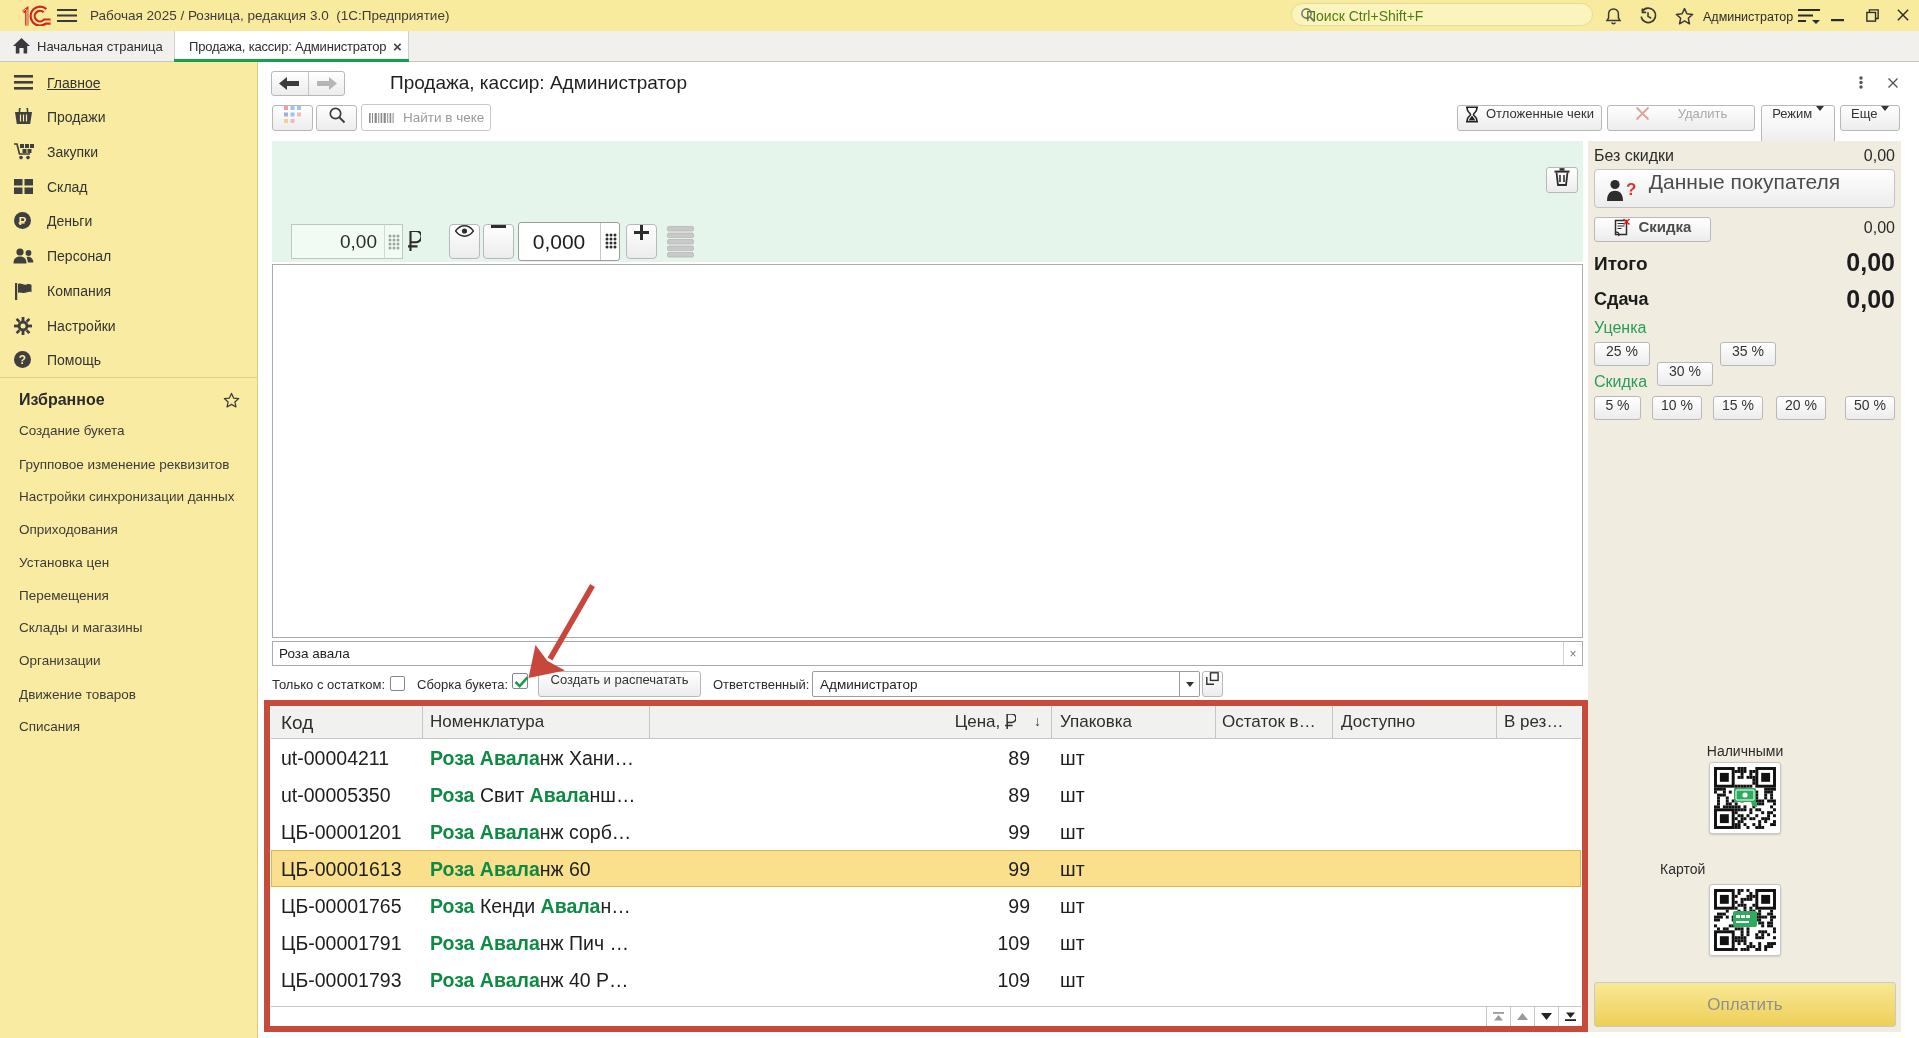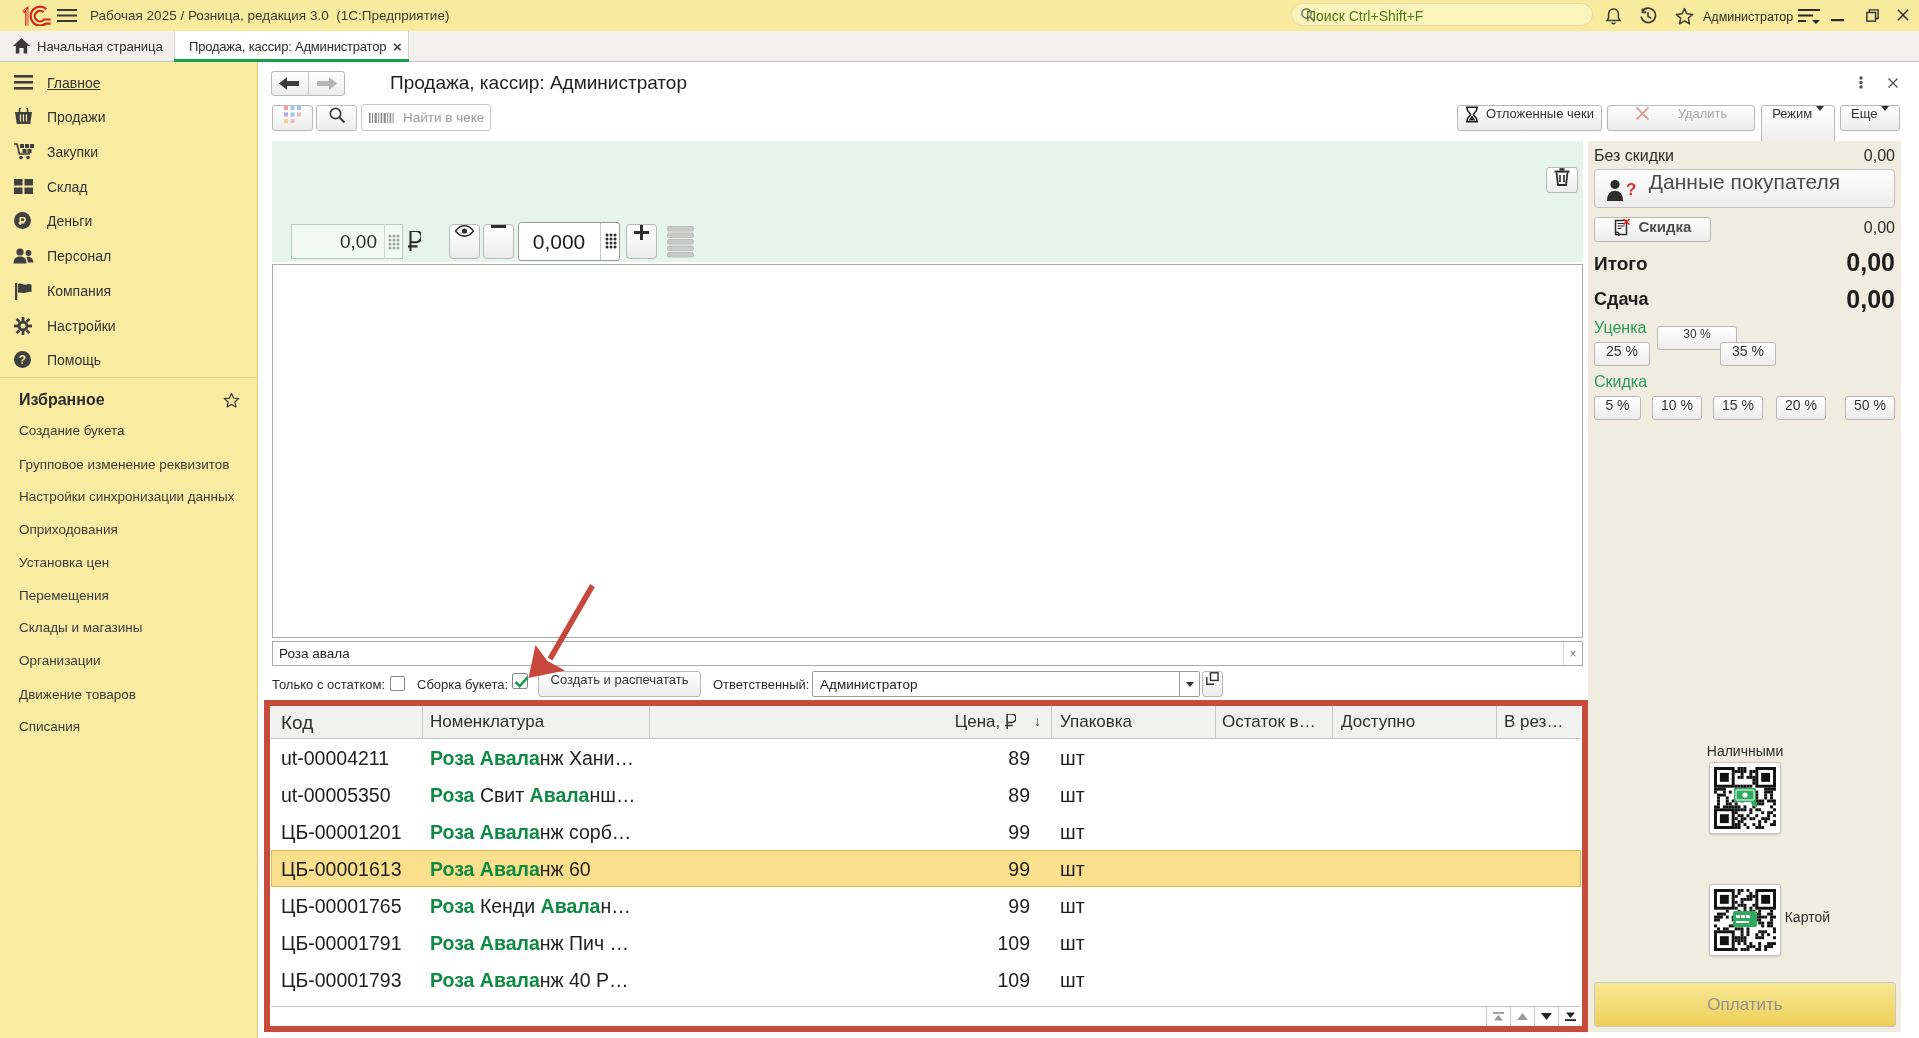--- a/index.html
+++ b/index.html
@@ -413,21 +413,21 @@
     </svg>
   <span style="font-size:15px;font-weight:bold;color:#4c4c4c">Скидка</span>
 </div>
 <div class="ab" style="left:1795px;top:219px;width:100px;text-align:right;font-size:16px;color:#2b2b2b">0,00</div>
 <div class="ab" style="left:1594px;top:253px;font-size:19px;font-weight:bold;color:#1c1c1c">Итого</div>
 <div class="ab" style="left:1735px;top:248px;width:160px;text-align:right;font-size:25px;font-weight:bold;color:#1c1c1c">0,00</div>
 <div class="ab" style="left:1594px;top:289px;font-size:18px;font-weight:bold;color:#1c1c1c">Сдача</div>
 <div class="ab" style="left:1735px;top:285px;width:160px;text-align:right;font-size:25px;font-weight:bold;color:#1c1c1c">0,00</div>
 <div class="ab" style="left:1594px;top:319px;font-size:16px;color:#2a9e58">Уценка</div>
 <div class="btn" style="left:1594px;top:342px;width:56px;height:24px;font-size:14px">25 %</div>
-<div class="btn" style="left:1657px;top:326px;width:80px;height:24px;font-size:12px">30 %</div>
+<div class="btn" style="left:1657px;top:362px;width:56px;height:24px;font-size:14px">30 %</div>
 <div class="btn" style="left:1720px;top:342px;width:56px;height:24px;font-size:14px">35 %</div>
 <div class="ab" style="left:1594px;top:373px;font-size:16px;color:#2a9e58">Скидка</div>
 <div class="btn" style="left:1594px;top:396px;width:47px;height:24px;font-size:14px">5 %</div>
 <div class="btn" style="left:1652px;top:396px;width:50px;height:24px;font-size:14px">10 %</div>
 <div class="btn" style="left:1713px;top:396px;width:50px;height:24px;font-size:14px">15 %</div>
 <div class="btn" style="left:1776px;top:396px;width:50px;height:24px;font-size:14px">20 %</div>
 <div class="btn" style="left:1845px;top:396px;width:50px;height:24px;font-size:14px">50 %</div>
 <div class="ab" style="left:1660px;top:743px;width:170px;text-align:center;font-size:14px;color:#2b2b2b">Наличными</div>
 <div class="ab" style="left:1709px;top:762px;width:72px;height:72px;background:#fff;border:1px solid #c6c6c6;border-radius:3px;box-shadow:0 1px 2px rgba(0,0,0,.15)">
     <svg width="72" height="72" viewBox="0 0 72 72" style="position:absolute;left:-1px;top:-1px">
@@ -570,21 +570,21 @@
       <rect x="6.5" y="47.8" width="17.7" height="17.7" fill="none" stroke="#111" stroke-width="2.95"></rect>
       <rect x="10.9" y="52.2" width="8.9" height="8.9" fill="#111"></rect>
       <g transform="translate(25,26)">
         <rect x="0" y="0" width="22" height="14" rx="1.5" fill="#2eab5e"></rect>
         <rect x="2" y="2" width="18" height="10" rx="1" fill="none" stroke="#fff" stroke-width="1"></rect>
         <circle cx="11" cy="7" r="2.6" fill="#fff"></circle>
         <path d="M17 14 a6 6 0 0 0 6 5 l0 -5 Z" fill="#2eab5e"></path>
       </g>
     </svg>
   </div>
-<div class="ab" style="left:1660px;top:909px;width:170px;text-align:right;font-size:14px;color:#2b2b2b">Картой</div>
+<div class="ab" style="left:1660px;top:861px;width:170px;text-align:left;font-size:14px;color:#2b2b2b">Картой</div>
 <div class="ab" style="left:1709px;top:884px;width:72px;height:72px;background:#fff;border:1px solid #c6c6c6;border-radius:3px;box-shadow:0 1px 2px rgba(0,0,0,.15)">
     <svg width="72" height="72" viewBox="0 0 72 72" style="position:absolute;left:-1px;top:-1px">
       <g fill="#111">
         <rect x="28.6" y="5.0" width="2.95" height="2.95"></rect>
         <rect x="31.6" y="5.0" width="2.95" height="2.95"></rect>
         <rect x="37.5" y="5.0" width="2.95" height="2.95"></rect>
         <rect x="28.6" y="8.0" width="2.95" height="2.95"></rect>
         <rect x="40.4" y="8.0" width="2.95" height="2.95"></rect>
         <rect x="25.7" y="10.9" width="2.95" height="2.95"></rect>
         <rect x="37.5" y="10.9" width="2.95" height="2.95"></rect>

